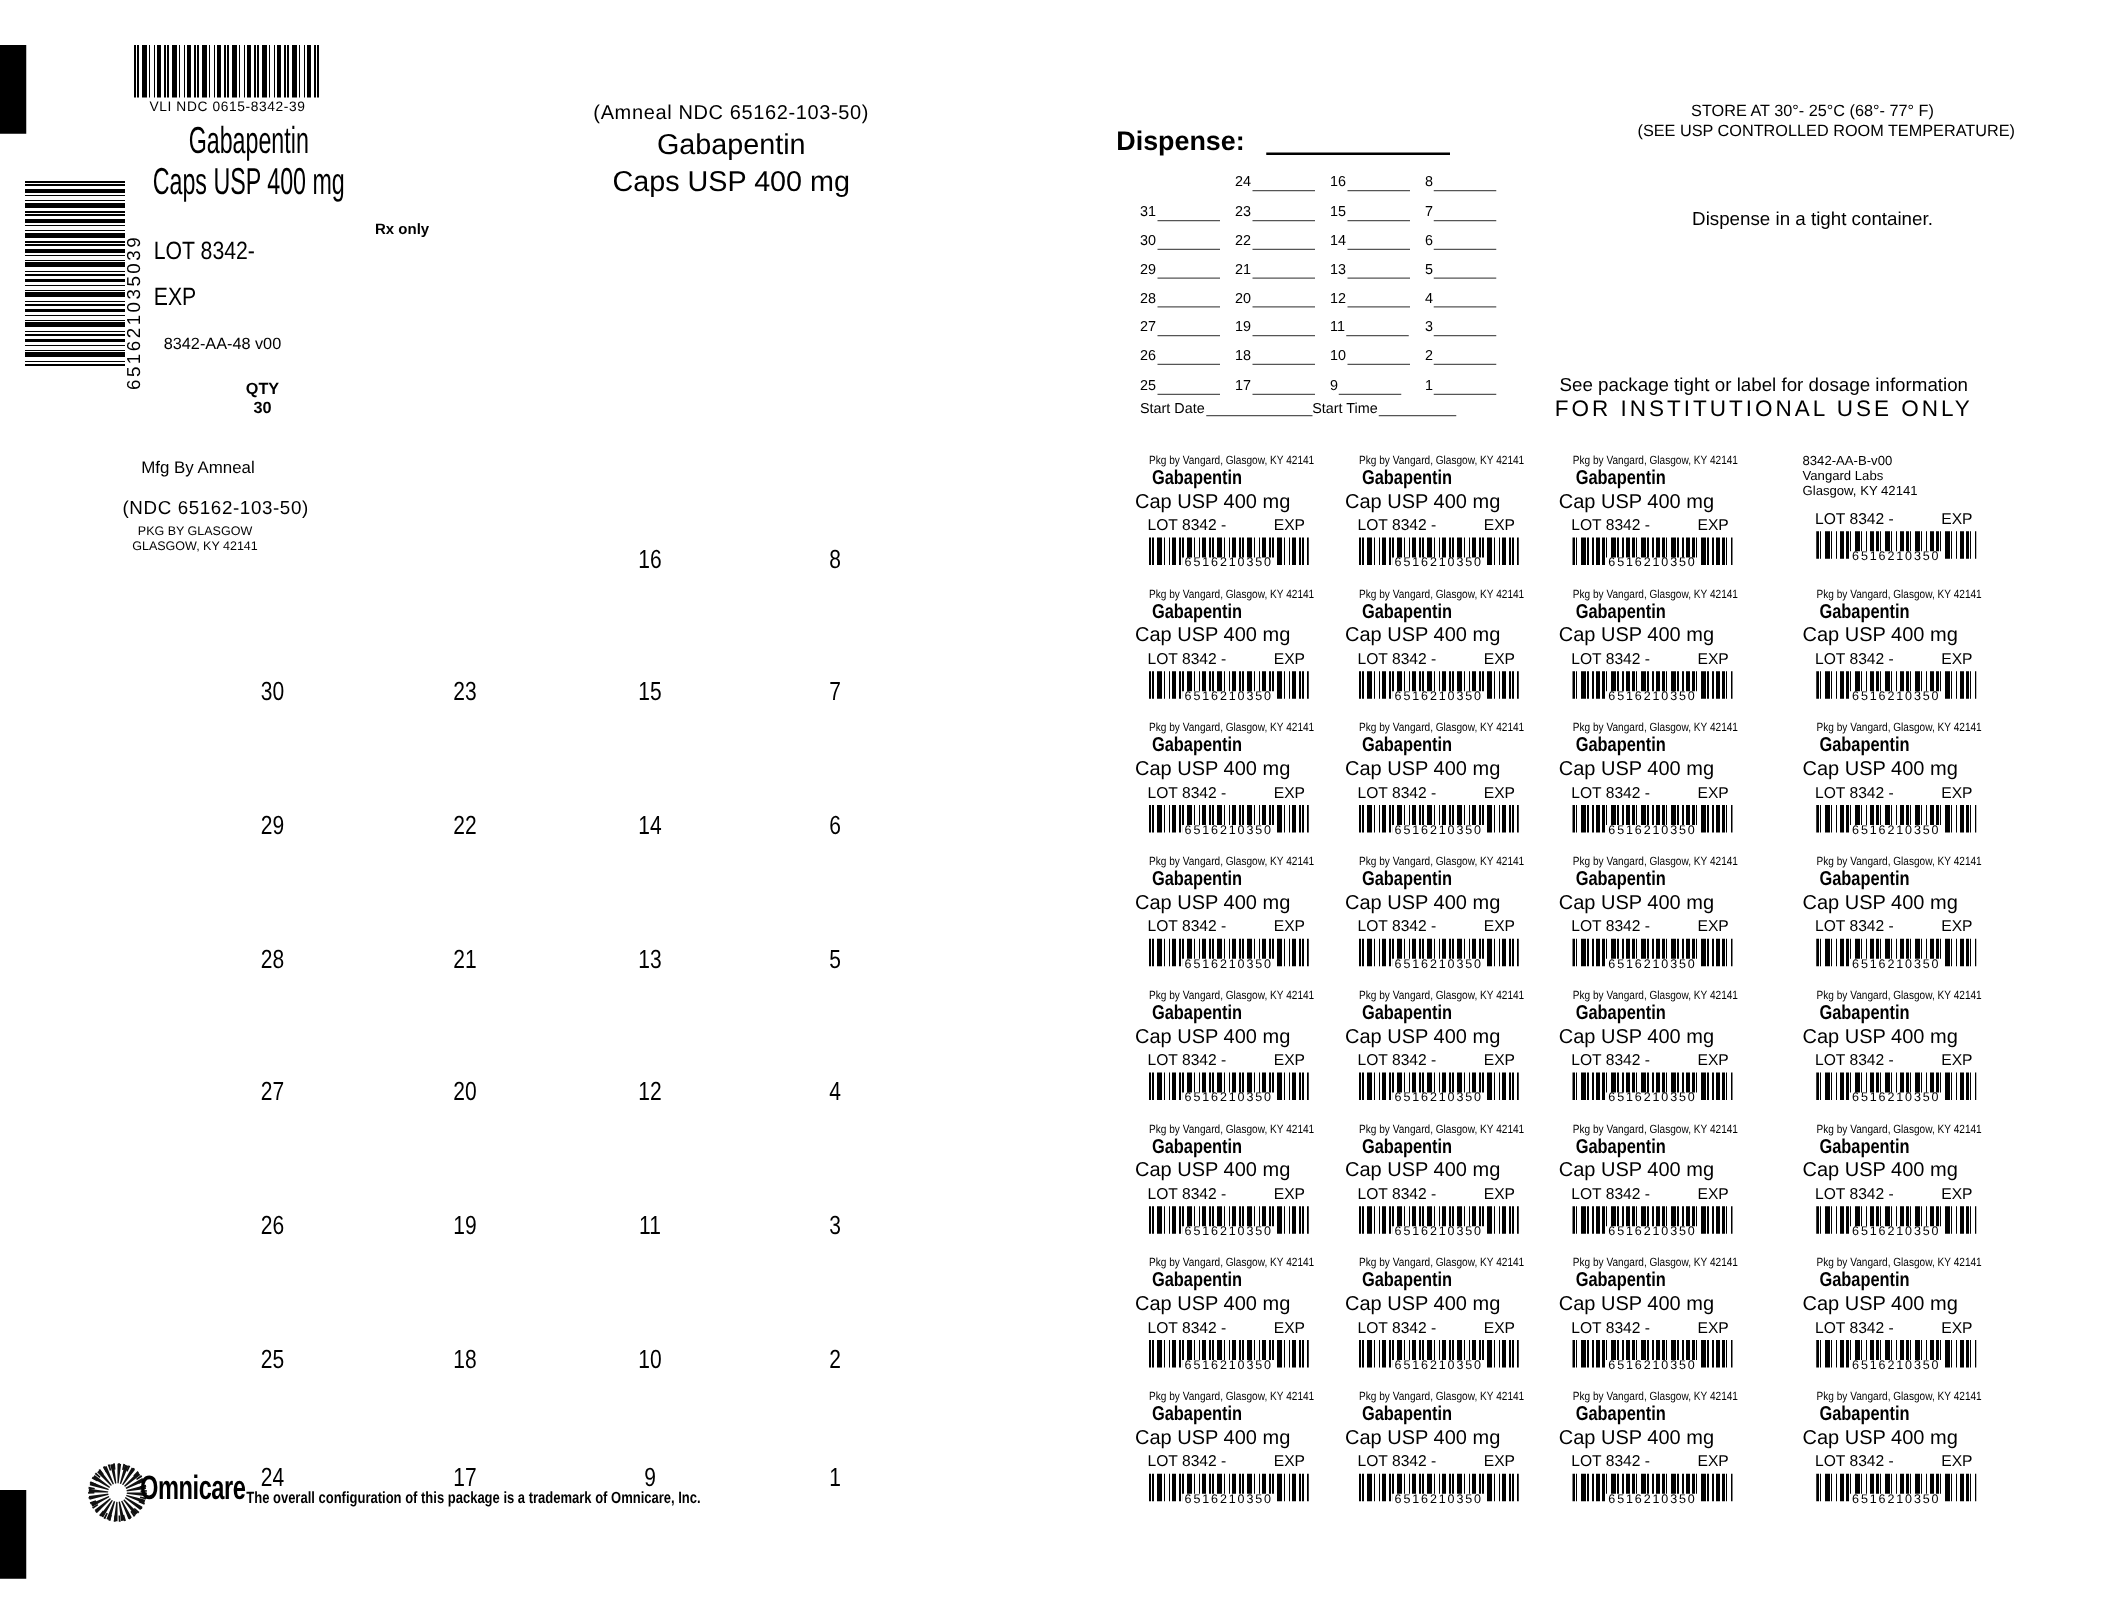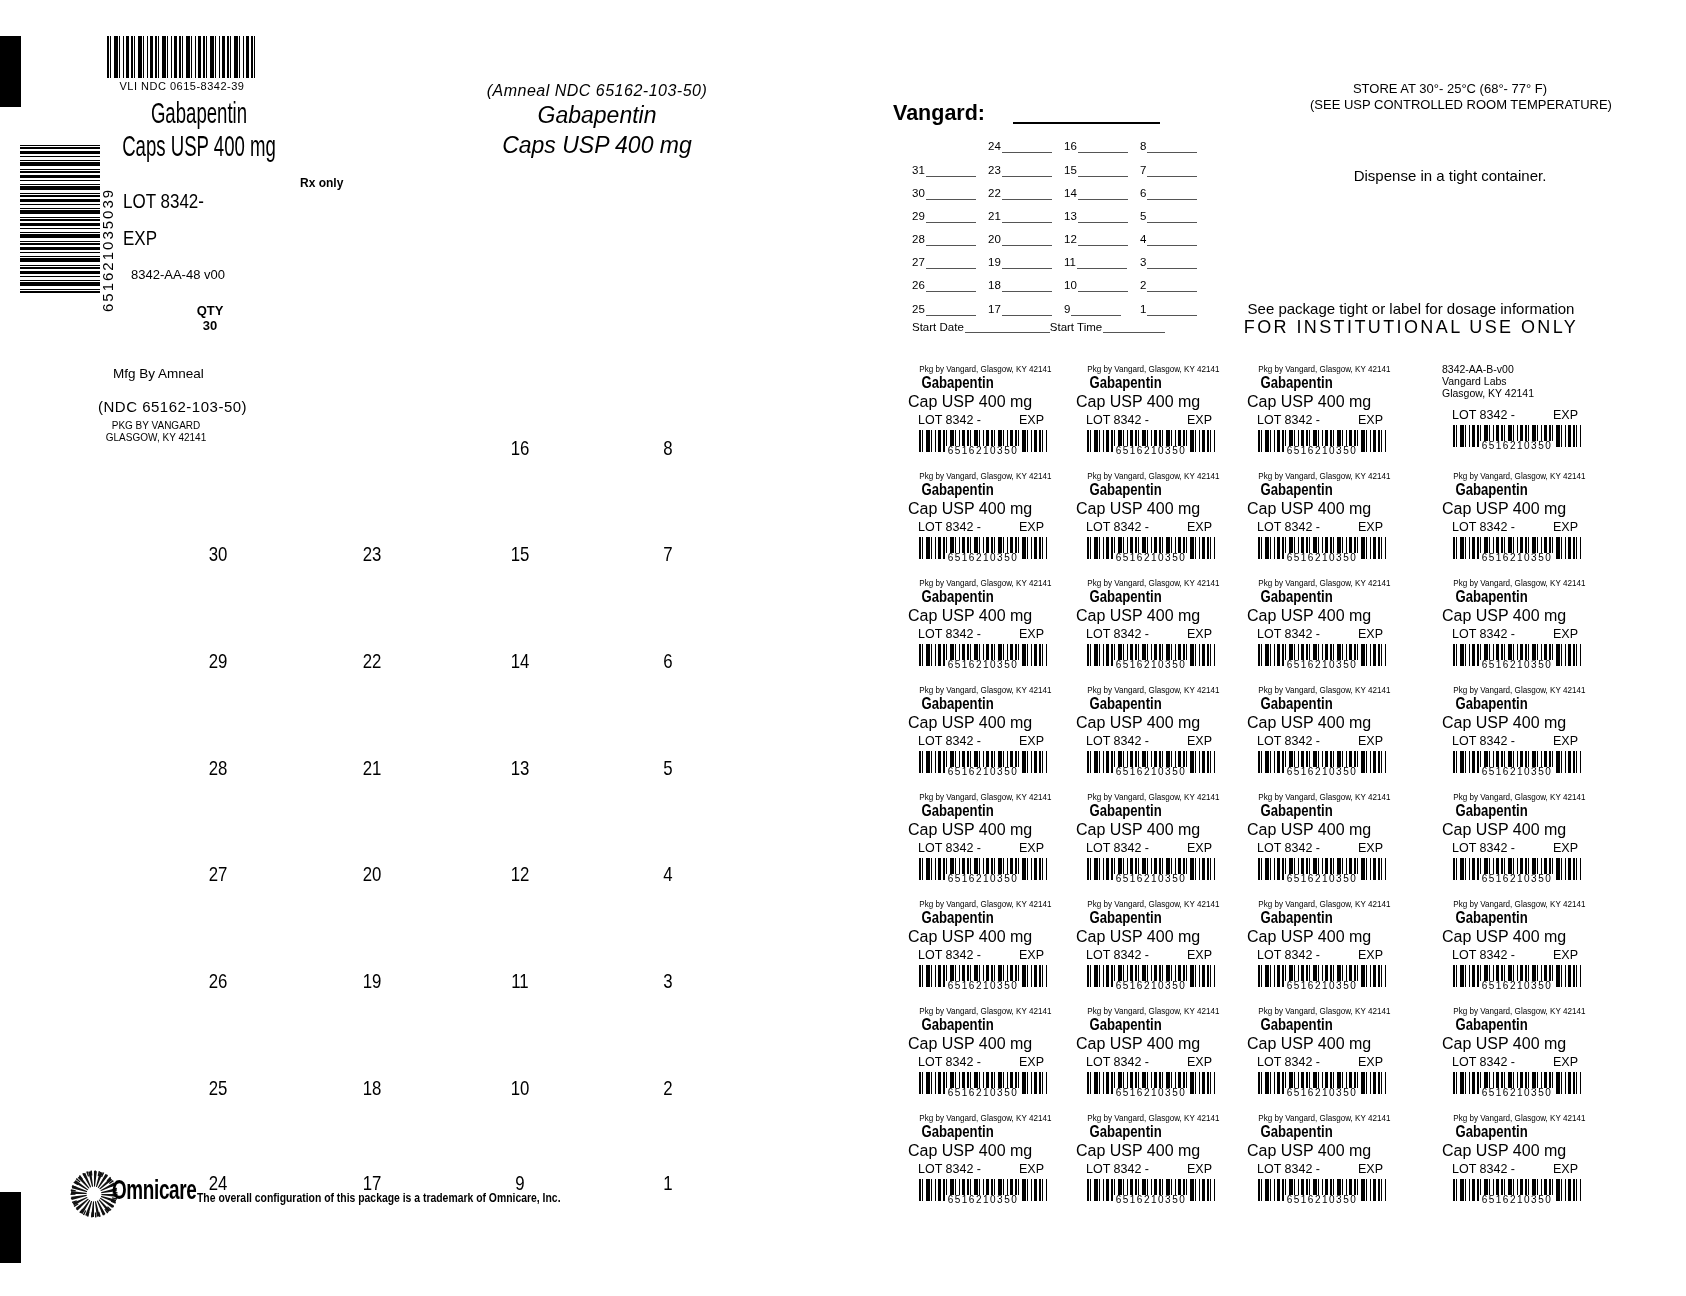--- a/index.html
+++ b/index.html
@@ -31,21 +31,21 @@
   .m-rx{left:300px;top:176px;font-size:12px;font-weight:700;}
   .m-lot{left:123px;top:190px;font-size:20px;}
   .m-exp{left:123px;top:227px;font-size:20px;}
   .m-ver{left:131px;top:267px;font-size:13px;}
   .m-qty{left:185px;top:303px;width:50px;font-size:13px;font-weight:700;line-height:15px;}
   .m-mfg{left:113px;top:366px;font-size:13.5px;}
   .m-ndc{left:85px;top:398px;font-size:15px;letter-spacing:.5px;margin-left:13px;}
   .m-pkg{left:87px;top:420px;width:138px;font-size:10px;line-height:11.5px;}
 
   
-  .c-block{left:447px;top:82px;width:300px;font-style:italic;}
+  .c-block{left:435px;top:82px;width:300px;}
   .c-ndc{font-size:16px;letter-spacing:.5px;}
   .c-name{font-size:23px;margin-top:2px;}
   .c-strength{font-size:23px;margin-top:3px;}
 
   
   .punch-num{position:absolute;width:60px;text-align:center;font-size:21px;
              transform:scaleX(.8);transform-origin:center;}
 
   
   .r-title{left:893px;top:101px;font-size:21.5px;font-weight:700;}
@@ -97,21 +97,21 @@
   <div class="abs nw m-lot cx85l">LOT 8342-</div>
   <div class="abs nw m-exp cx85l">EXP</div>
   <div class="abs nw m-ver">8342-AA-48 v00</div>
   <div class="abs ctr m-qty">
     <div>QTY</div>
     <div>30</div>
   </div>
   <div class="abs nw m-mfg">Mfg By Amneal</div>
   <div class="abs nw m-ndc">(NDC 65162-103-50)</div>
   <div class="abs ctr m-pkg">
-    <div>PKG BY VANGARD</div>
+    <div>PKG BY GLASGOW</div>
     <div>GLASGOW, KY 42141</div>
   </div>
 
   <div class="abs ctr c-block">
     <div class="c-ndc nw">(Amneal NDC 65162-103-50)</div>
     <div class="c-name nw">Gabapentin</div>
     <div class="c-strength nw">Caps USP 400 mg</div>
   </div>
 
   <div id="punch-grid">
@@ -140,21 +140,21 @@
       <div class="punch-num" style="left: 188px; top: 1076px;">25</div>
       <div class="punch-num" style="left: 342px; top: 1076px;">18</div>
       <div class="punch-num" style="left: 490px; top: 1076px;">10</div>
       <div class="punch-num" style="left: 638px; top: 1076px;">2</div>
       <div class="punch-num" style="left: 188px; top: 1171px;">24</div>
       <div class="punch-num" style="left: 342px; top: 1171px;">17</div>
       <div class="punch-num" style="left: 490px; top: 1171px;">9</div>
       <div class="punch-num" style="left: 638px; top: 1171px;">1</div>
     </div>
 
-  <div class="abs nw r-title">Vangard:</div>
+  <div class="abs nw r-title">Dispense:</div>
   <div class="abs r-line"></div>
   <div id="received-grid">
       <div class="rcell" style="left: 988px; top: 140px;">
         <span class="rnum">24</span>
         <span class="rline"></span>
       </div>
       <div class="rcell" style="left: 1064px; top: 140px;">
         <span class="rnum">16</span>
         <span class="rline"></span>
       </div>

